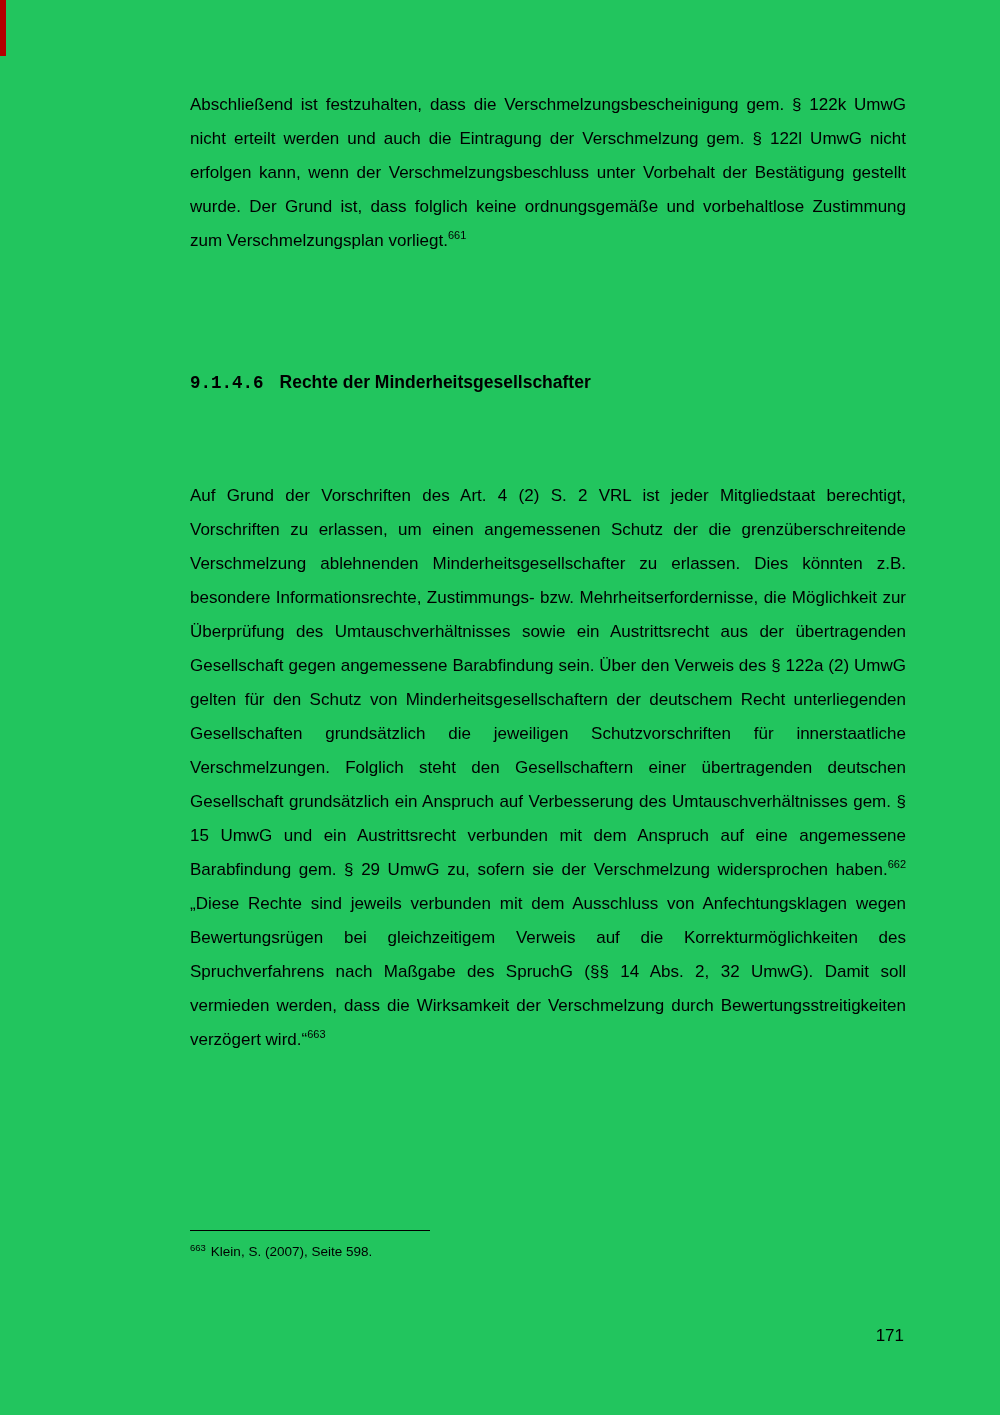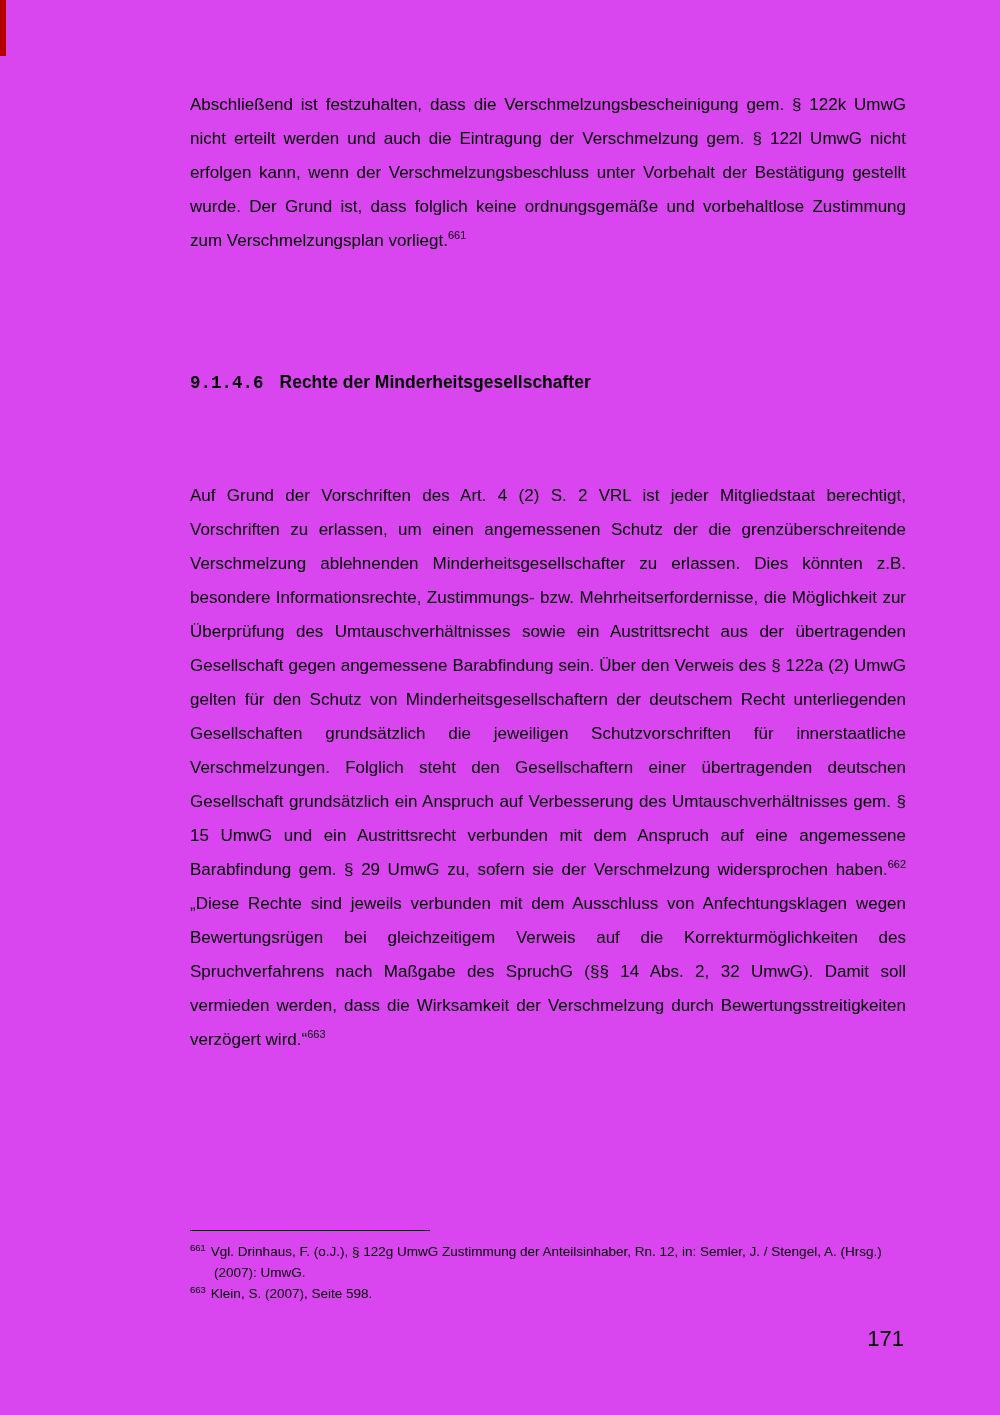--- a/index.html
+++ b/index.html
@@ -4,21 +4,21 @@
 <style>
   html, body {
     margin: 0;
     padding: 0;
     background: #ffffff;
   }
   .page {
     position: relative;
     width: 1000px;
     height: 1415px;
-    background: #d946ef;
+    background: #22c55e;
     font-family: "Liberation Sans", sans-serif;
     color: #000000;
     overflow: hidden;
   }
   .scan-artifact {
     position: absolute;
     left: 0;
     top: 0;
     width: 6px;
     height: 56px;
@@ -76,21 +76,21 @@
   .footnote sup.fn-marker {
     font-size: 9.5px;
     line-height: 0;
     vertical-align: super;
     margin-right: 5px;
   }
   .page-number {
     position: absolute;
     top: 1326px;
     right: 96px;
-    font-size: 22px;
+    font-size: 17px;
     color: #000000;
   }
 </style>
 </head>
 <body>
 
 <div class="page">
 
   <div class="scan-artifact"></div>
 
@@ -102,23 +102,20 @@
       <span class="heading-number">9.1.4.6</span><span class="heading-title">Rechte der Minderheitsgesellschafter</span>
     </h2>
 
     <p class="para">Auf Grund der Vorschriften des Art. 4 (2) S. 2 VRL ist jeder Mitgliedstaat berechtigt, Vorschriften zu erlassen, um einen angemessenen Schutz der die grenzüberschreitende Verschmelzung ablehnenden Minderheitsgesellschafter zu erlassen. Dies könnten z.B. besondere Informationsrechte, Zustimmungs- bzw. Mehrheitserfordernisse, die Möglichkeit zur Überprüfung des Umtauschverhältnisses sowie ein Austrittsrecht aus der übertragenden Gesellschaft gegen angemessene Barabfindung sein. Über den Verweis des § 122a (2) UmwG gelten für den Schutz von Minderheitsgesellschaftern der deutschem Recht unterliegenden Gesellschaften grundsätzlich die jeweiligen Schutzvorschriften für innerstaatliche Verschmelzungen. Folglich steht den Gesellschaftern einer übertragenden deutschen Gesellschaft grundsätzlich ein Anspruch auf Verbesserung des Umtauschverhältnisses gem. § 15 UmwG und ein Austrittsrecht verbunden mit dem Anspruch auf eine angemessene Barabfindung gem. § 29 UmwG zu, sofern sie der Verschmelzung widersprochen haben.<sup class="fnref">662</sup> „Diese Rechte sind jeweils verbunden mit dem Ausschluss von Anfechtungsklagen wegen Bewertungsrügen bei gleichzeitigem Verweis auf die Korrekturmöglichkeiten des Spruchverfahrens nach Maßgabe des SpruchG (§§ 14 Abs. 2, 32 UmwG). Damit soll vermieden werden, dass die Wirksamkeit der Verschmelzung durch Bewertungsstreitigkeiten verzögert wird.“<sup class="fnref">663</sup></p>
 
   </div>
 
   <div class="footnotes">
     <div class="footnote-rule"></div>
 
-    <p class="footnote">
-      <sup class="fn-marker">661</sup><span>Vgl. Drinhaus, F. (o.J.), § 122g UmwG Zustimmung der Anteilsinhaber, Rn. 12, in: Semler, J. / Stengel, A. (Hrsg.) (2007): UmwG.</span>
-    </p>
 
 
     <p class="footnote">
       <sup class="fn-marker">663</sup><span>Klein, S. (2007), Seite 598.</span>
     </p>
   </div>
 
   <div class="page-number">171</div>
 
 </div>

